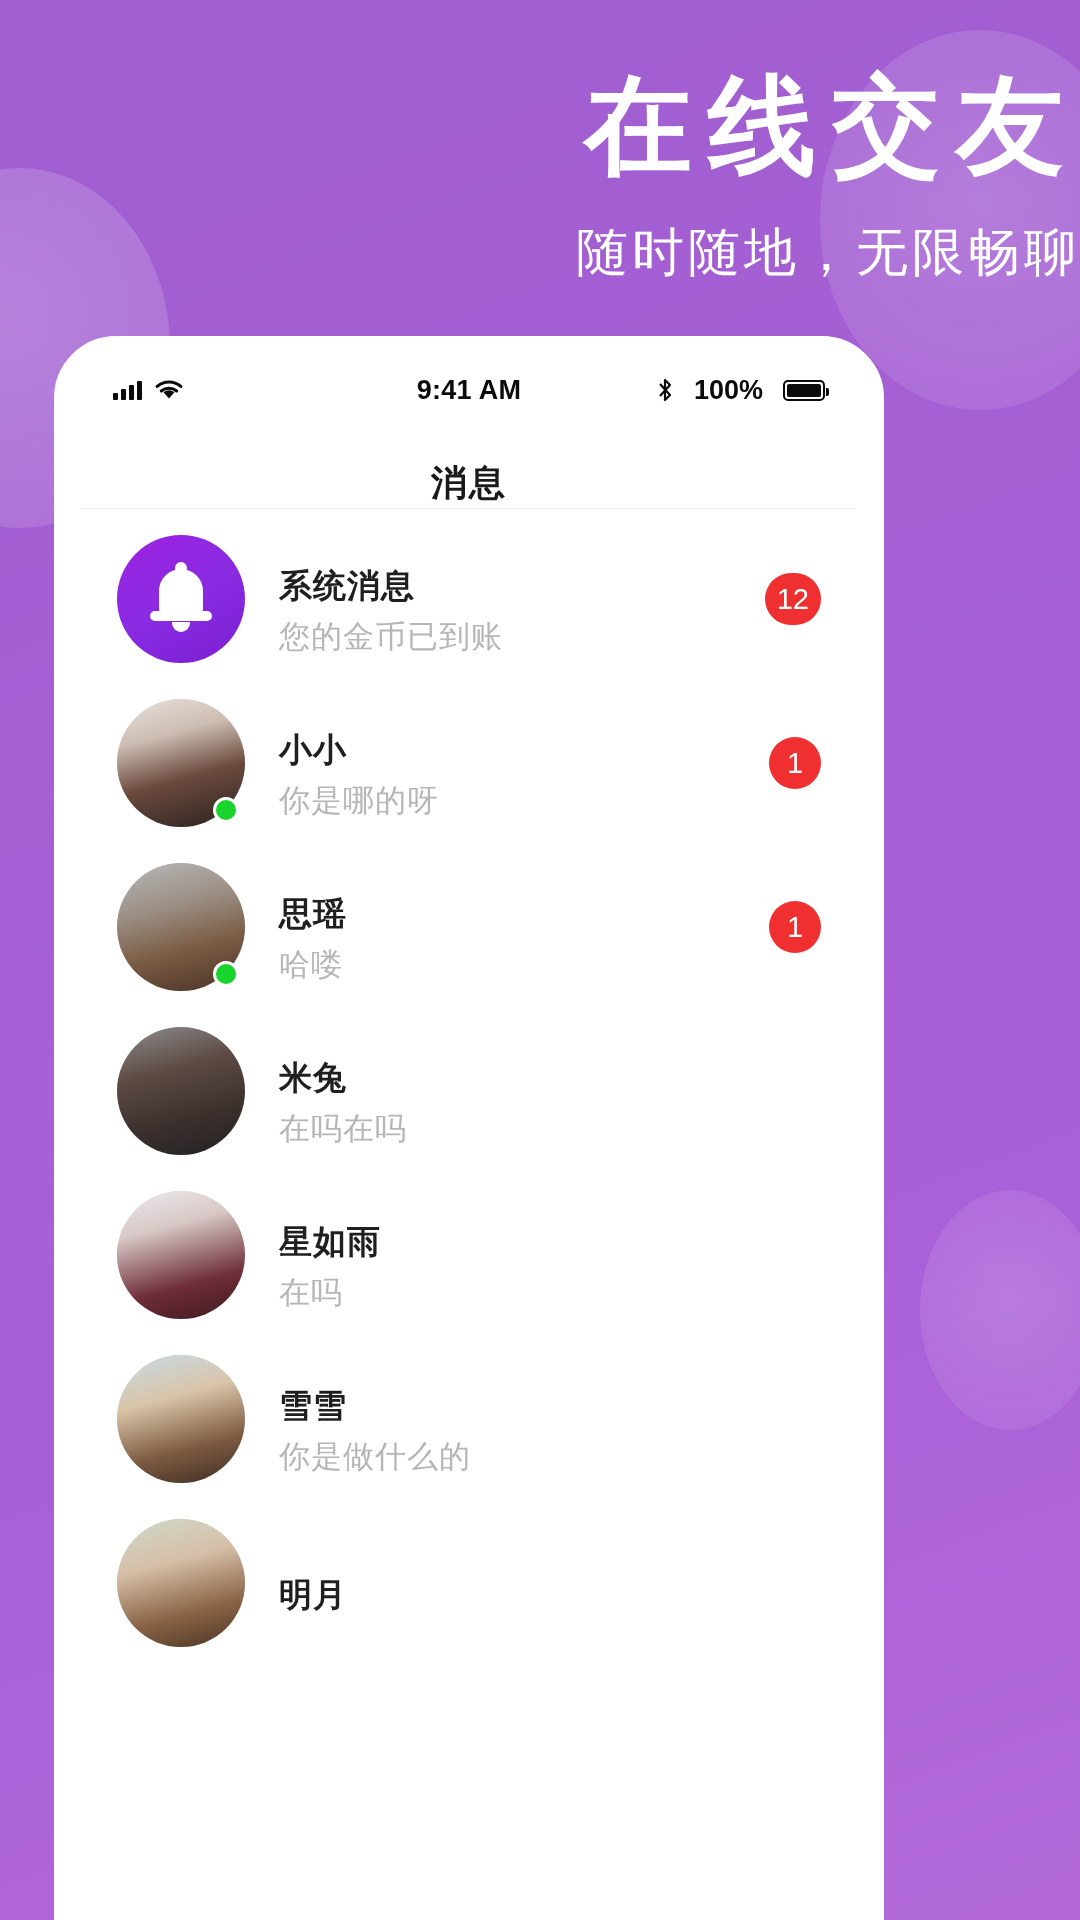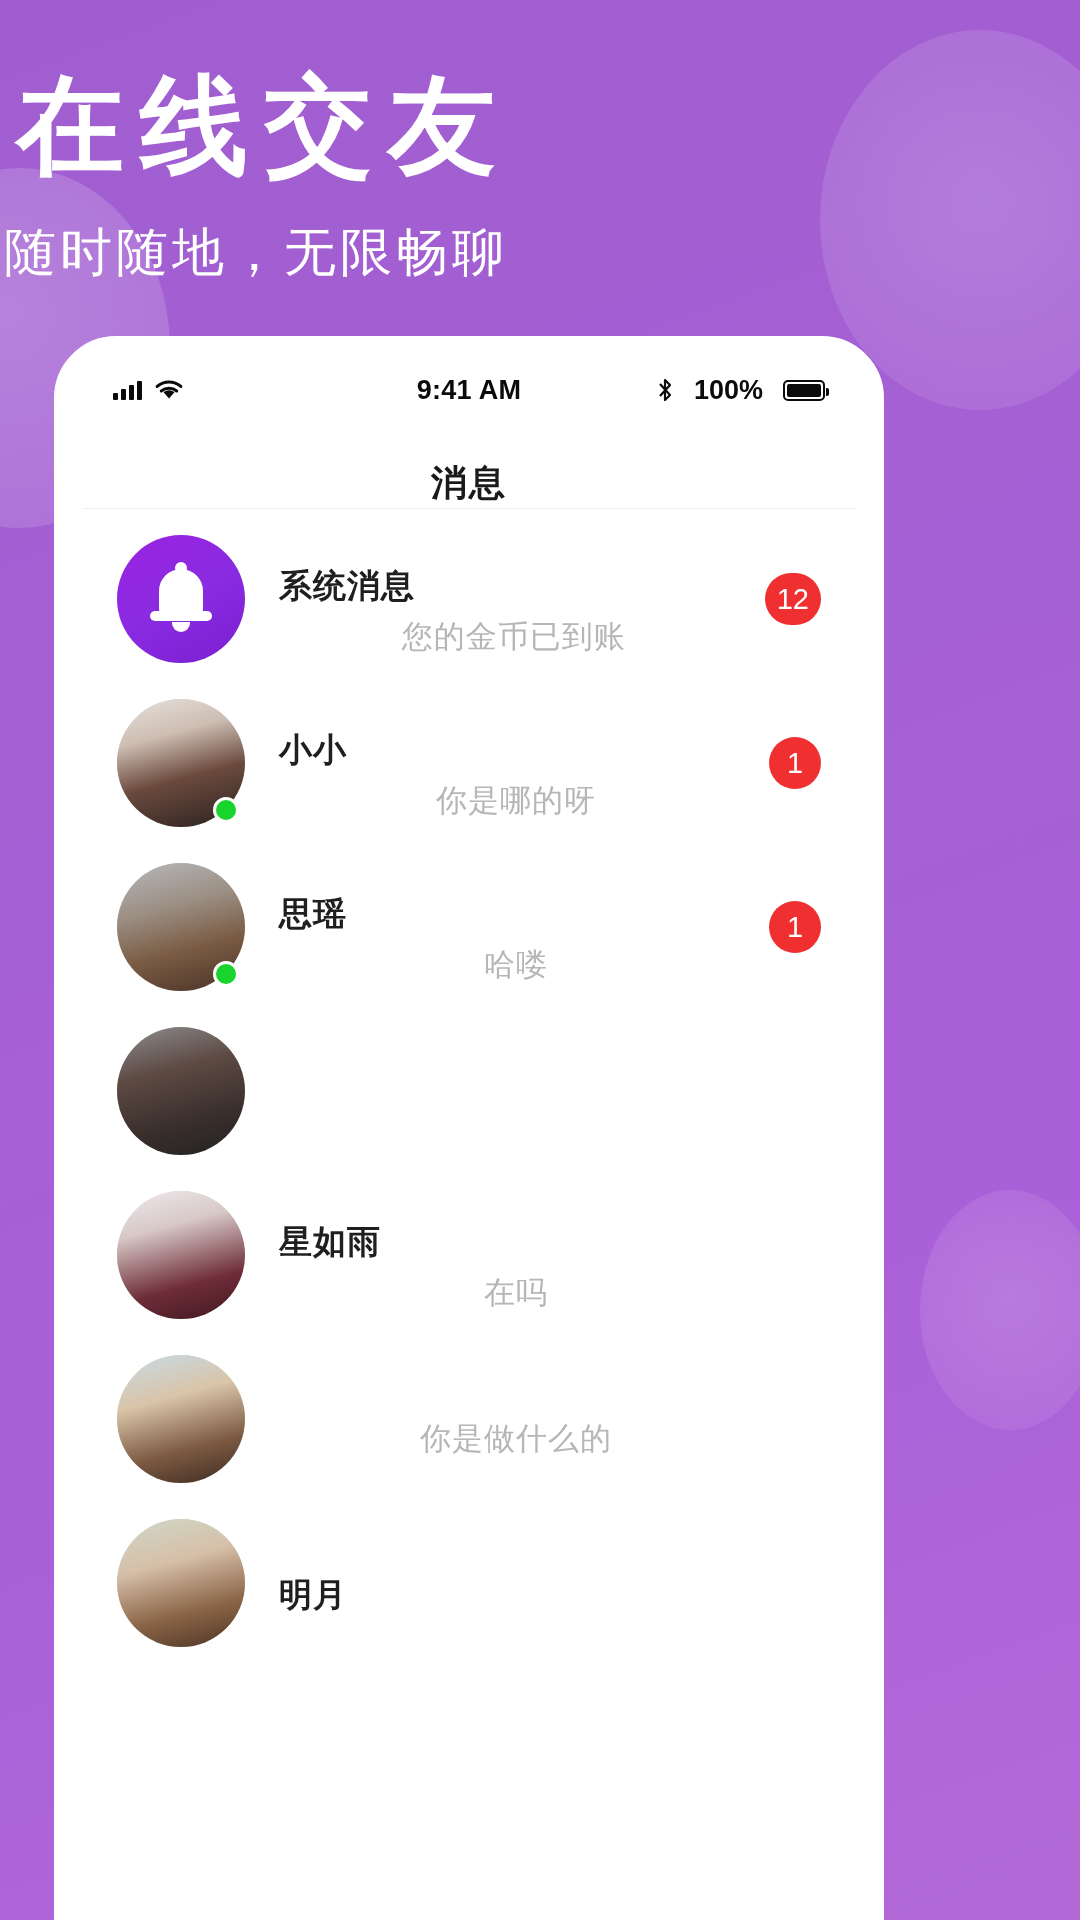--- a/index.html
+++ b/index.html
@@ -13,21 +13,21 @@
   
   .blob { position:absolute; border-radius:50%; pointer-events:none; }
   .blob-left   { left:-130px;  top:168px;  width:300px;  height:360px;
                  background:radial-gradient(circle at 45% 40%, rgba(255,255,255,.22), rgba(255,255,255,.10)); }
   .blob-right  { right:-60px;  top:30px;   width:320px;  height:380px;
                  background:radial-gradient(circle at 50% 45%, rgba(255,255,255,.18), rgba(255,255,255,.07)); }
   .blob-mid    { right:-20px;  top:1190px; width:180px;  height:240px;
                  background:radial-gradient(circle at 50% 45%, rgba(255,255,255,.16), rgba(255,255,255,.05)); }
 
   
-  .hero { position:absolute; left:0; right:0; top:0; height:330px; text-align:left; z-index:3; }
+  .hero { position:absolute; left:0; right:0; top:0; height:330px; text-align:right; z-index:3; }
   .hero-title {
     color:#ffffff; font-size:108px; font-weight:700; letter-spacing:16px;
     line-height:1; margin-top:72px; text-indent:16px;
   }
   .hero-sub {
     color:#ffffff; font-size:52px; font-weight:400; letter-spacing:4px;
     margin-top:38px; text-indent:4px;
   }
 
   
@@ -121,21 +121,21 @@
     position:absolute; right:6px; bottom:4px; width:26px; height:26px;
     background:#19d42c; border-radius:50%; border:3px solid #ffffff;
   }
   .msg-body { flex:1; padding-left:34px; min-width:0;margin-top:24px; }
   .msg-name {
     font-size:33px; font-weight:700; color:#1f1f1f; letter-spacing:1px;
     line-height:1.1;
   }
   .msg-preview {
     font-size:31px; color:#b6b6b6; letter-spacing:1px; margin-top:16px;
-    line-height:1.1; white-space:nowrap; overflow:hidden; text-overflow:ellipsis;text-align:center;
+    line-height:1.1; white-space:nowrap; overflow:hidden; text-overflow:ellipsis;
   }
   .badge {
     flex:0 0 auto; min-width:52px; height:52px; padding:0 12px;
     border-radius:26px; background:#f03030; color:#ffffff;
     font-size:29px; font-weight:400; display:flex; align-items:center;
     justify-content:center; margin-left:16px;
   }
   .badge.hidden { visibility:hidden; }
 </style>
 </head>
@@ -226,20 +226,24 @@
             <div class="msg-preview">哈喽</div>
           </div>
           <div class="badge">1</div>
         </div>
         <div class="msg-row">
           <div class="avatar-wrap">
             <div class="avatar">
               <div class="ph ph-3"></div>
             </div>
           </div>
+          <div class="msg-body">
+            <div class="msg-name">米兔</div>
+            <div class="msg-preview">在吗在吗</div>
+          </div>
           <div class="badge hidden"></div>
         </div>
         <div class="msg-row">
           <div class="avatar-wrap">
             <div class="avatar">
               <div class="ph ph-4"></div>
             </div>
           </div>
           <div class="msg-body">
             <div class="msg-name">星如雨</div>
@@ -247,20 +251,21 @@
           </div>
           <div class="badge hidden"></div>
         </div>
         <div class="msg-row">
           <div class="avatar-wrap">
             <div class="avatar">
               <div class="ph ph-5"></div>
             </div>
           </div>
           <div class="msg-body">
+            <div class="msg-name">雪雪</div>
             <div class="msg-preview">你是做什么的</div>
           </div>
           <div class="badge hidden"></div>
         </div>
         <div class="msg-row">
           <div class="avatar-wrap">
             <div class="avatar">
               <div class="ph ph-6"></div>
             </div>
           </div>

